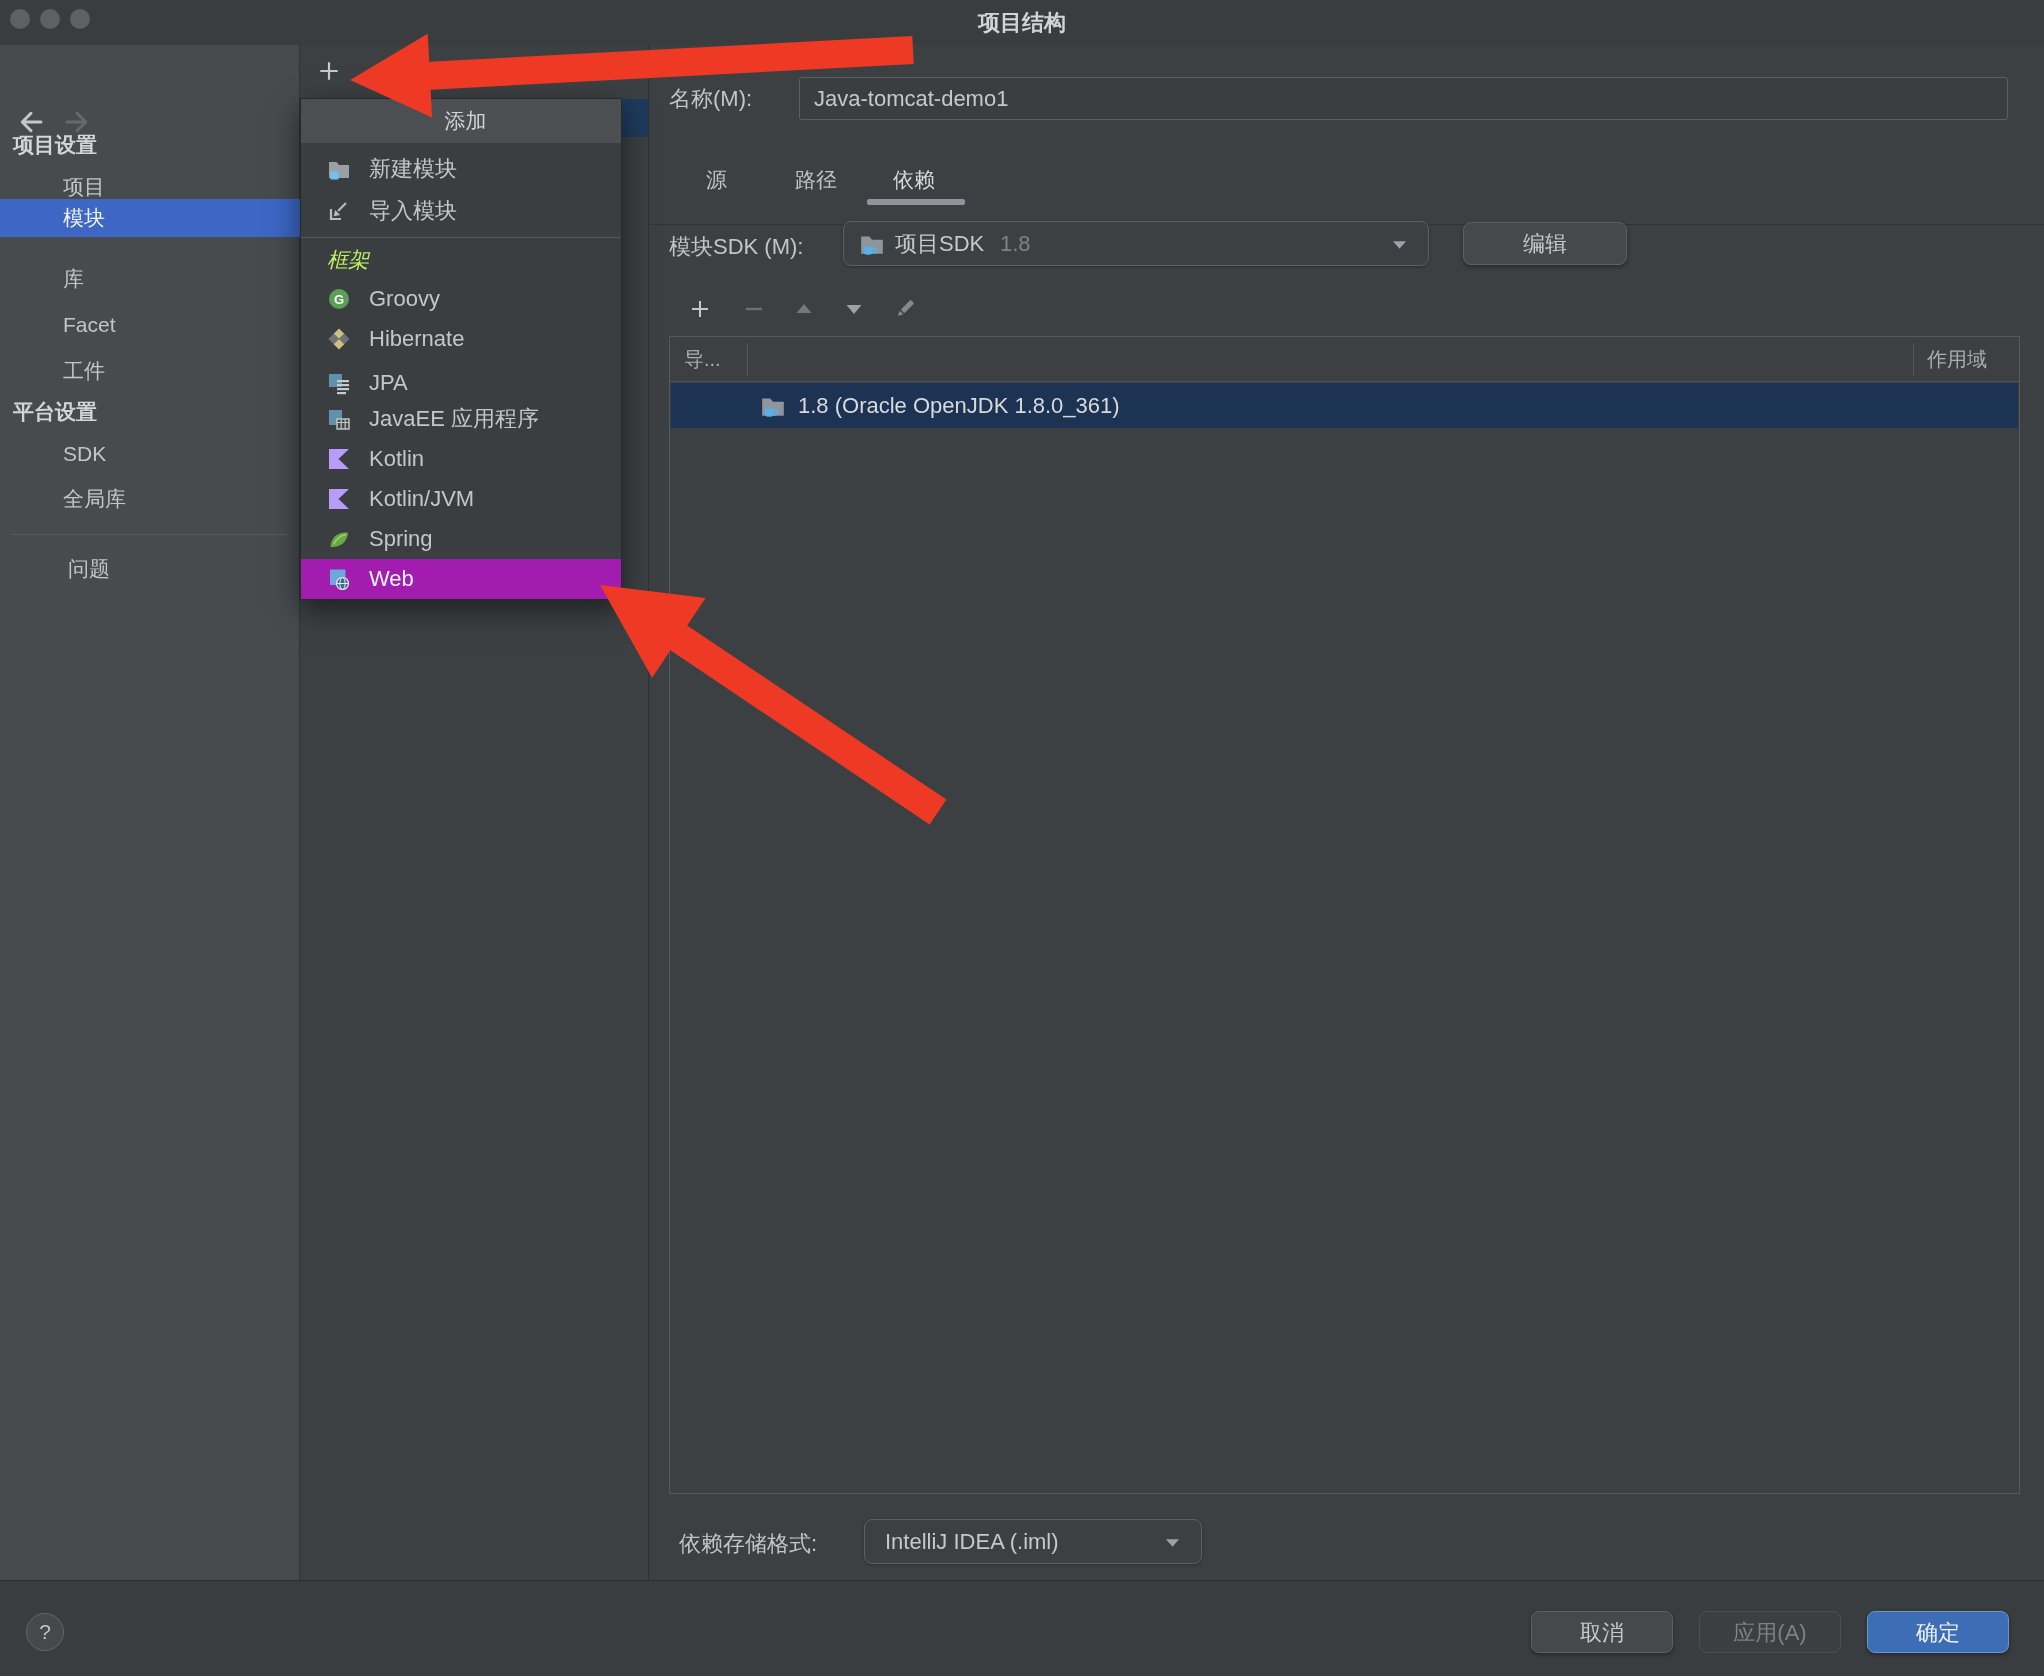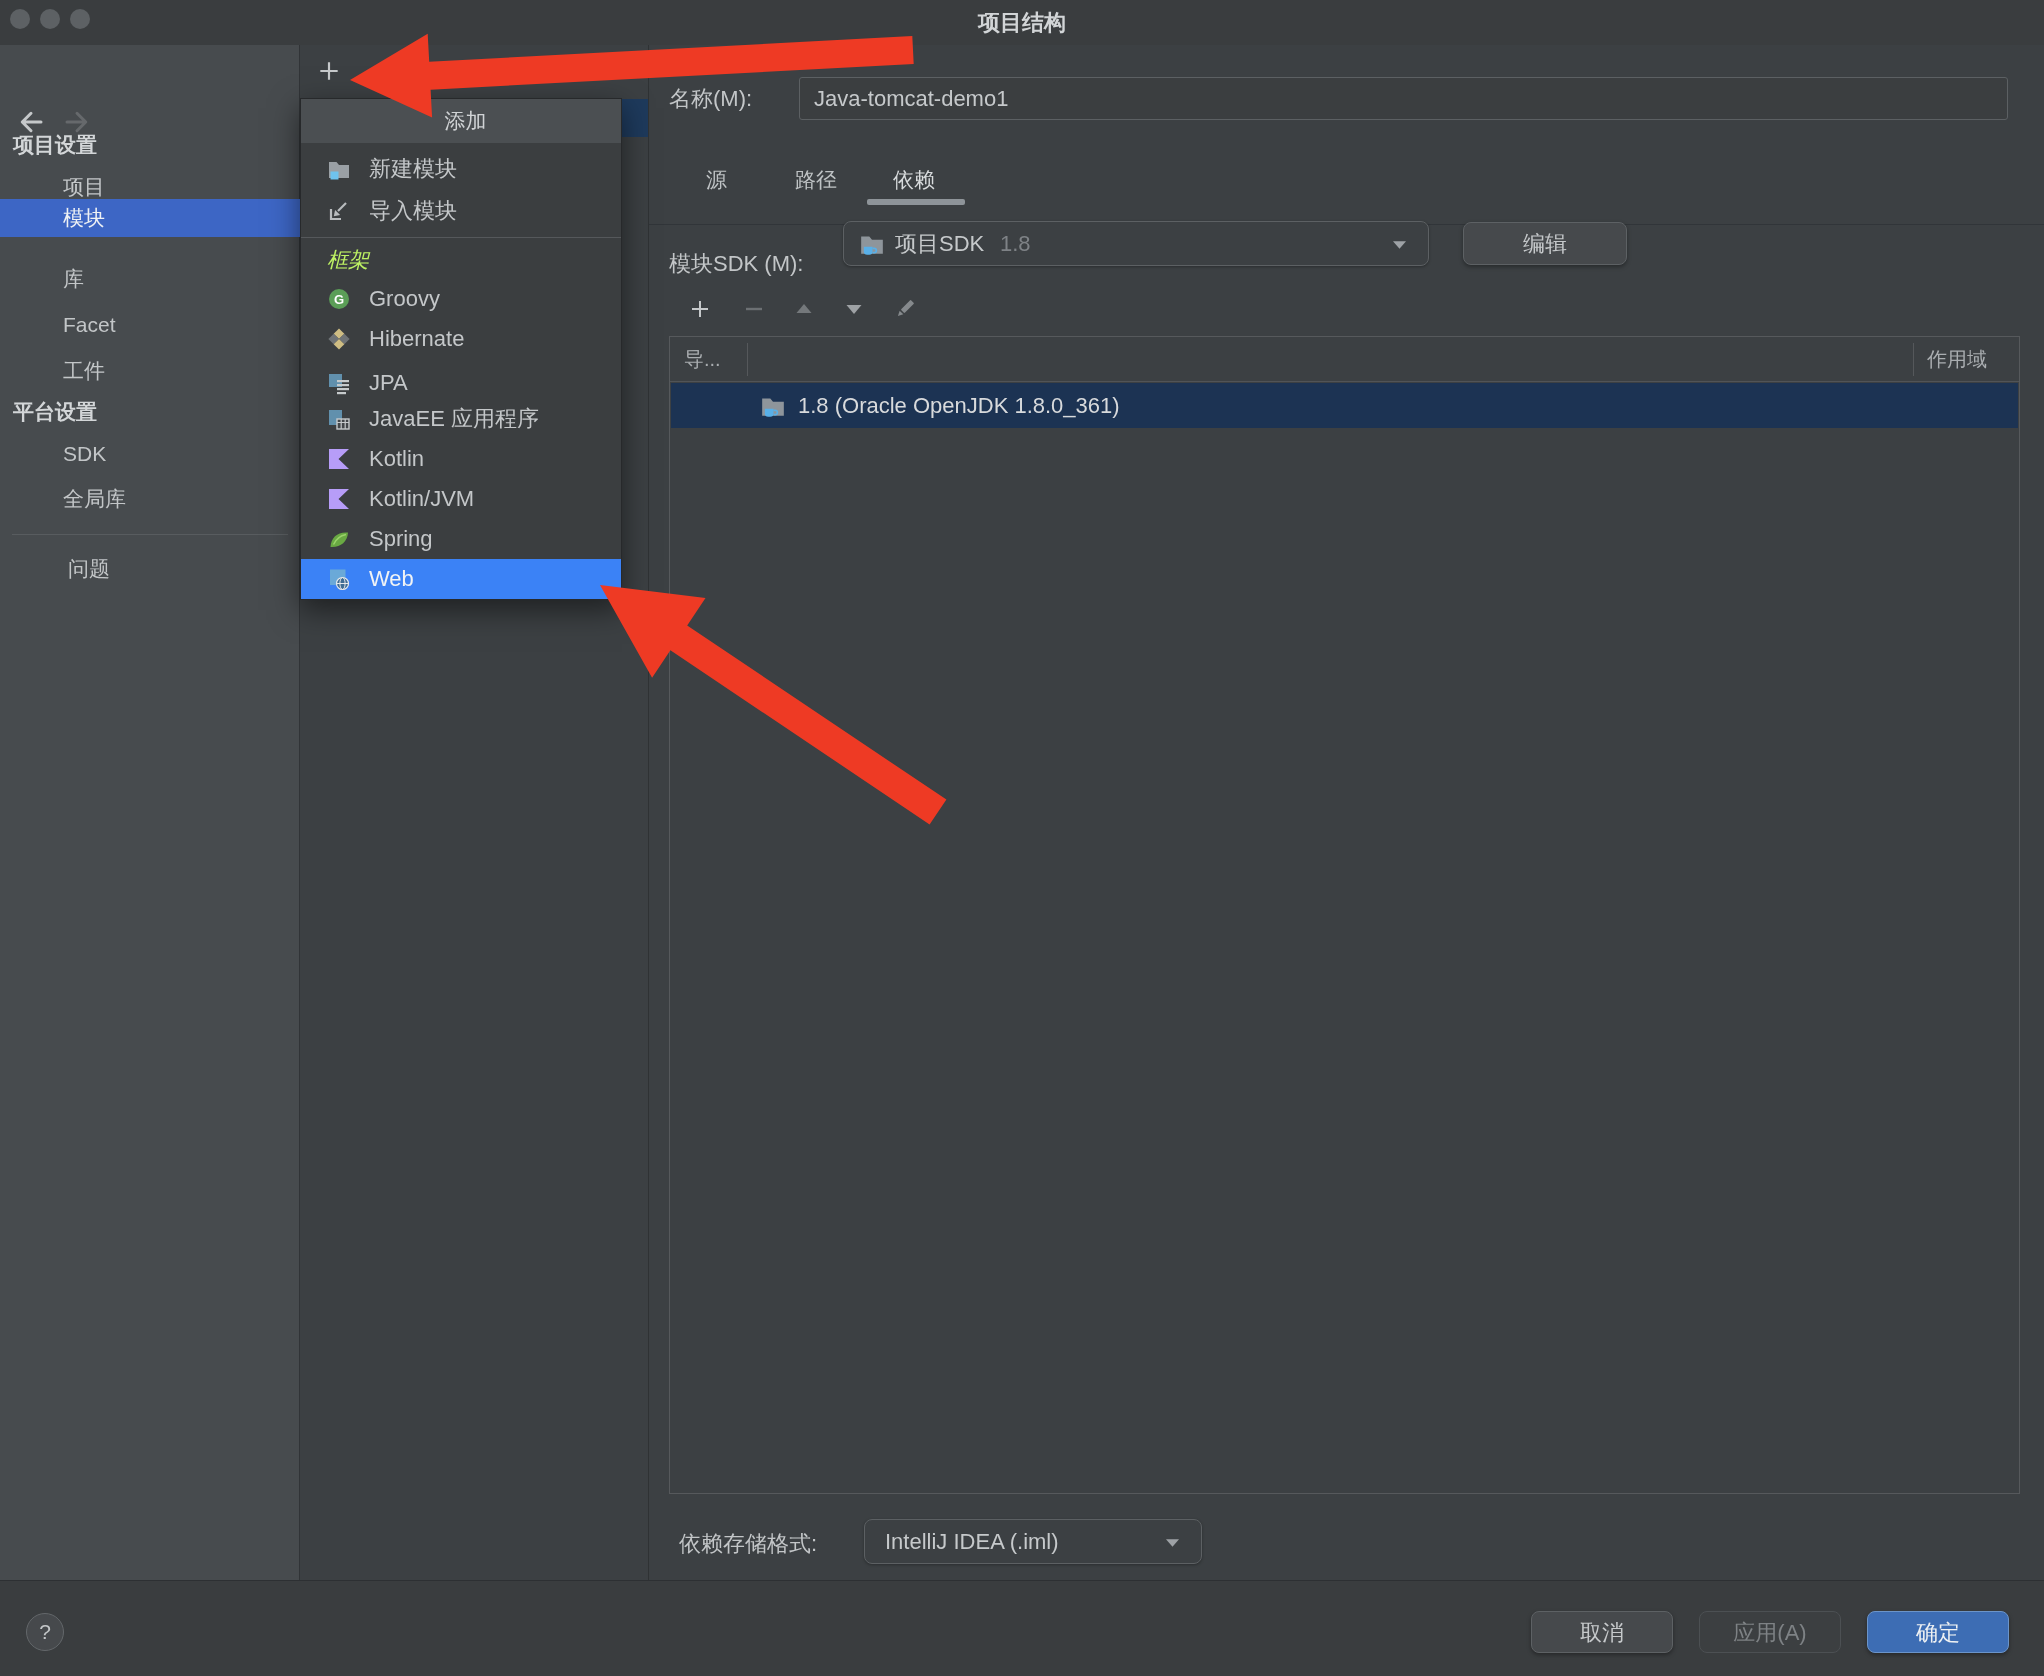--- a/index.html
+++ b/index.html
@@ -19,21 +19,21 @@
   .sdivider{left:12px;width:276px;height:1px;background:#585c5f;}
   
   .midcol{left:300px;top:45px;width:349px;height:1535px;background:#3c4043;border-right:1px solid #2f3234;}
   .navysliver{left:622px;top:99px;width:26px;height:38px;background:#1e3a5c;}
   
   .popup{left:300px;top:98px;width:322px;height:502px;background:#3b3e40;border:1px solid #27292b;box-shadow:0 10px 28px rgba(0,0,0,.5);z-index:20;}
   .popup-header{left:0;top:0;width:100%;height:44px;line-height:44px;background:#4b4f52;text-align:center;font-size:21px;color:#d0d3d5;padding-left:9px;}
   .pitem{left:0;width:100%;height:40px;color:#c4c7c9;font-size:22px;}
   .pitem .picon{position:absolute;left:26px;top:8px;width:24px;height:24px;}
   .pitem .plabel{position:absolute;left:68px;top:0;height:40px;line-height:40px;}
-  .pitem.sel{background:#3b82f6;color:#f0f3f5;}
+  .pitem.sel{background:#a21caf;color:#f0f3f5;}
   .pheadlabel{left:26px;width:200px;height:30px;line-height:30px;font-size:21px;color:#bef264;font-style:italic;}
   .pdivider{left:0;width:100%;height:1px;background:#55585b;}
   
   .flabel{font-size:22px;color:#c3c6c8;height:30px;line-height:30px;}
   .field{background:#3b3e40;border:1px solid #5c6063;color:#c6c9cb;font-size:22px;line-height:41px;padding-left:14px;border-radius:3px;}
   .tab{top:165px;height:30px;line-height:30px;font-size:21px;color:#bfc3c5;}
   .tab.sel{color:#d8dbdd;}
   .tabline{background:#8e9499;border-radius:2px;}
   .hdiv{background:#313539;height:1px;}
   .combo{background:#3c4043;border:1px solid #5c6063;border-radius:8px;box-shadow:0 1px 3px rgba(0,0,0,.3);}
@@ -196,21 +196,21 @@
 
   <div class="abs flabel" style="left:669px;top:84px">名称(M):</div>
   <div class="abs field" style="left:799px;top:77px;width:1209px;height:43px">Java-tomcat-demo1</div>
 
   <div class="abs tab" style="left:706px">源</div>
   <div class="abs tab" style="left:795px">路径</div>
   <div class="abs tab sel" style="left:893px">依赖</div>
   <div class="abs tabline" style="left:867px;top:199px;width:98px;height:6px"></div>
   <div class="abs hdiv" style="left:649px;top:224px;width:1395px"></div>
 
-  <div class="abs flabel" style="left:669px;top:249px">模块SDK (M):</div>
+  <div class="abs flabel" style="left:669px;top:232px">模块SDK (M):</div>
   <div class="abs combo" style="left:843px;top:221px;width:586px;height:45px">
     <svg class="abs" style="left:15px;top:9px;width:26px;height:26px" viewBox="0 0 24 24">
       <path d="M2 5h7.5l2.5 3H22v13H2z" fill="#8e959b"></path>
       <path d="M4.5 14.5h8v4.5a3 3 0 0 1-3 3h-2a3 3 0 0 1-3-3z" fill="#59b0e8"></path>
       <path d="M12.5 16h1.5a2 2 0 0 1 0 4h-1.5" fill="none" stroke="#59b0e8" stroke-width="1.6"></path>
     </svg>
     <span class="ctext" style="left:51px">项目SDK</span>
     <span class="ctext hint" style="left:156px">1.8</span>
     <svg class="carrow" viewBox="0 0 12 7">
       <polygon points="0,0 12,0 6,7" fill="#9ea2a6"></polygon>

